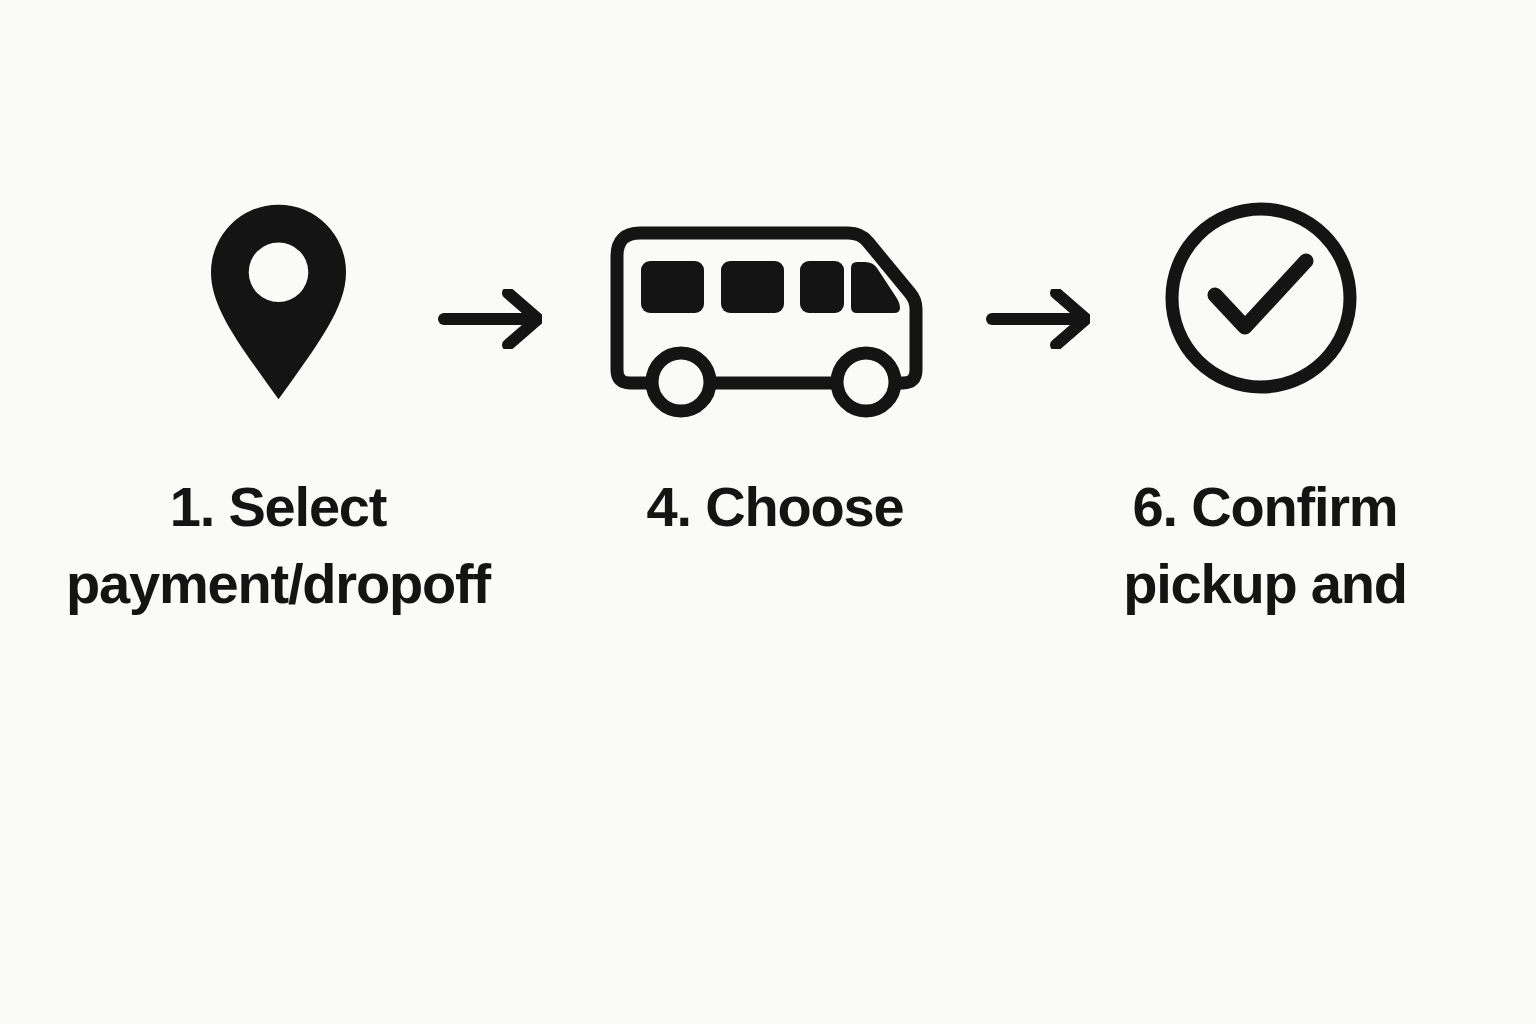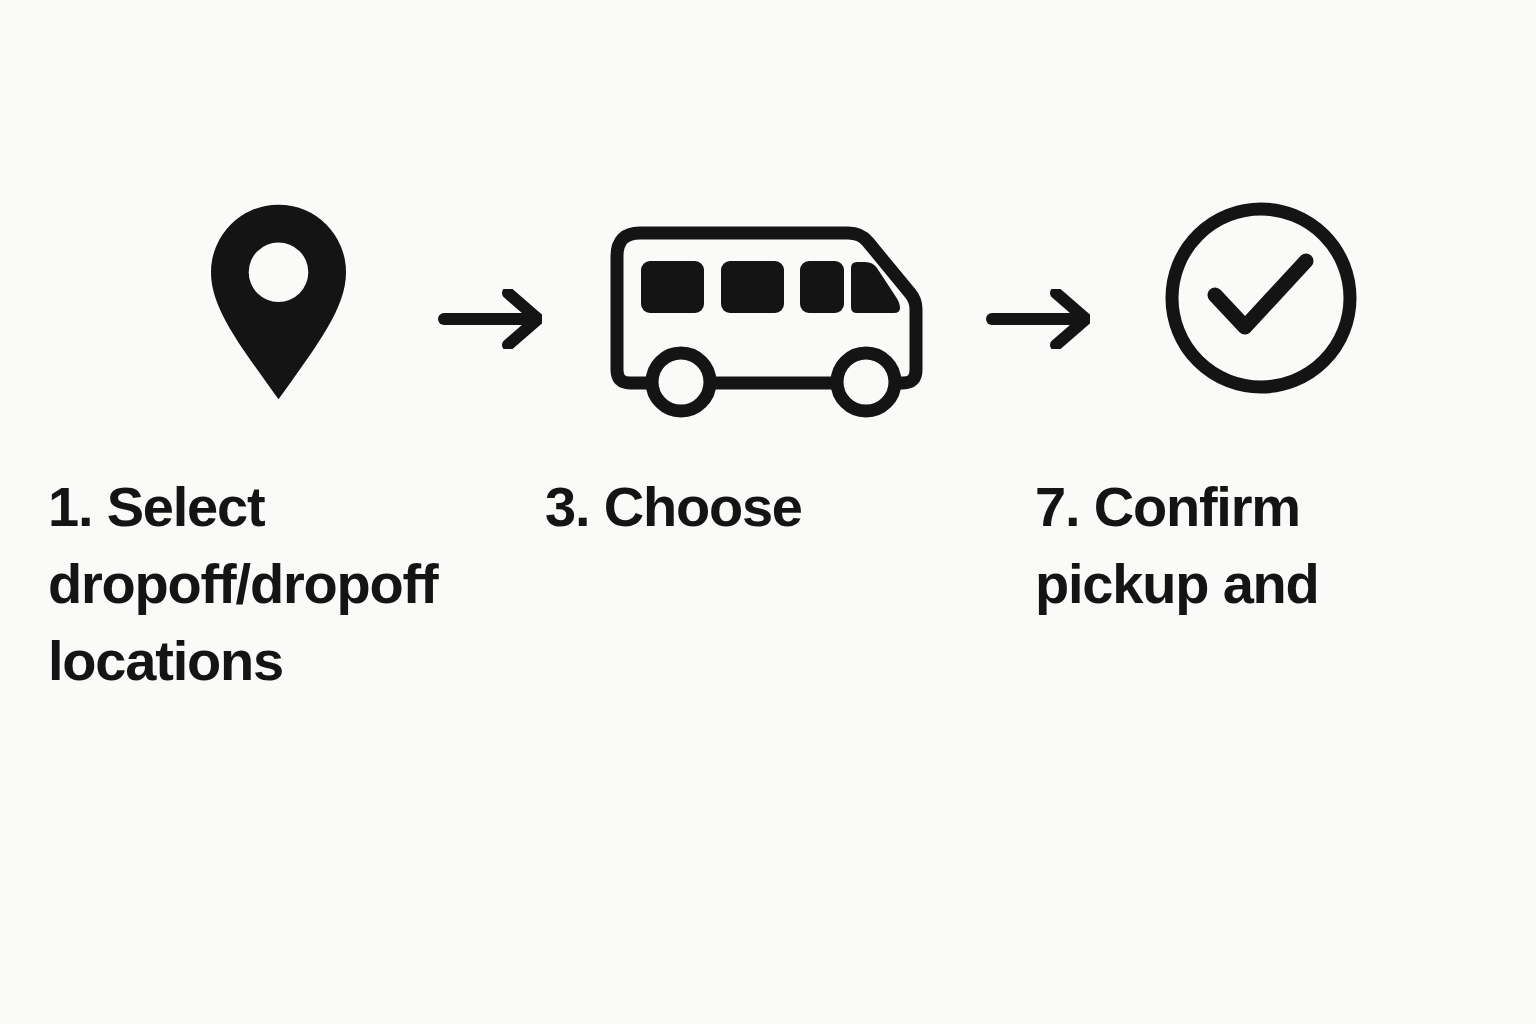--- a/index.html
+++ b/index.html
@@ -25,20 +25,21 @@
   .bus   { left: 608px; top: 224px; width: 324px; height: 198px; }
   .check { left: 1163px; top: 200px; width: 196px; height: 196px; }
   .arrow { width: 104px; height: 60px; }
   .arrow-1 { left: 438px;  top: 289px; }
   .arrow-2 { left: 986px;  top: 289px; }
 
   .step-label {
     position: absolute;
     top: 468px;
     width: 460px;
+    text-align: center;
     color: var(--ink);
     font-size: 56px;
     font-weight: 700;
     line-height: 77px;
     letter-spacing: -1.2px;
   }
   .label-1 { left: 48px; }
   .label-2 { left: 545px; }
   .label-3 { left: 1035px; }
 
@@ -91,26 +92,25 @@
 
   <div class="icon check">
     <svg viewBox="0 0 196 196" aria-hidden="true">
       <circle class="stroke" stroke-width="13" cx="98" cy="98" r="89"></circle>
       <path class="stroke" stroke-width="15" d="M52 95 L 82 127 L 143 61"></path>
     </svg>
   </div>
 
   <div class="step-label label-1">
     <div>1. Select</div>
-    <div>dropoff/dropoff</div>
-    <div>locations</div>
+    <div>payment/dropoff</div>
   </div>
 
   <div class="step-label label-2">
-    <div>3. Choose</div>
+    <div>4. Choose</div>
   </div>
 
   <div class="step-label label-3">
-    <div>7. Confirm</div>
+    <div>6. Confirm</div>
     <div>pickup and</div>
   </div>
 
 </div>
 
 </body></html>

